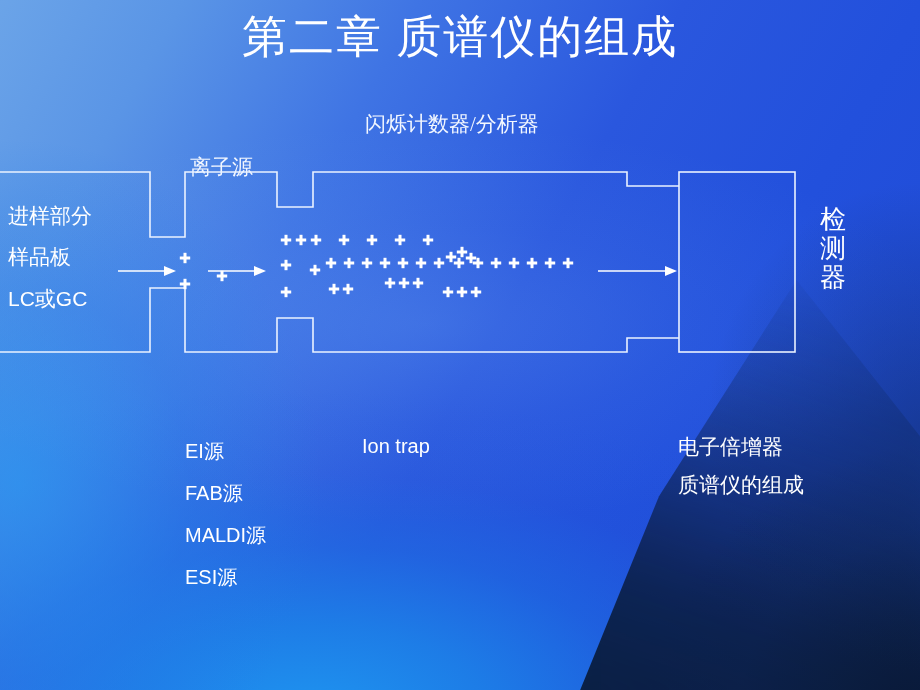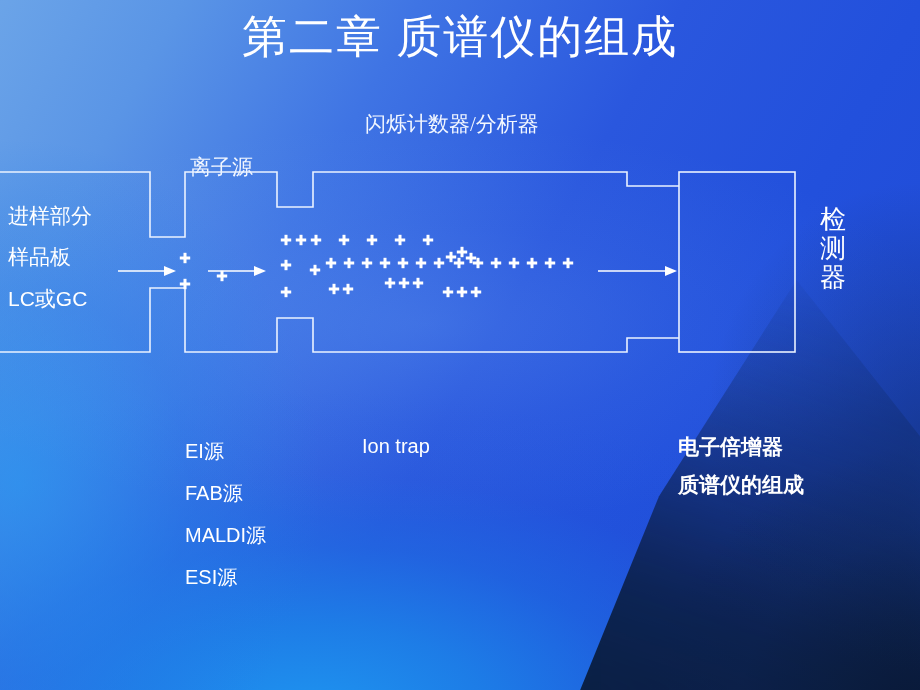--- a/index.html
+++ b/index.html
@@ -132,21 +132,21 @@
   .list-col { position: absolute; margin-top: 38px; }
   .list-col .item {
     font-size: 20px;
     line-height: 42px;
     color: #ffffff;
     white-space: nowrap;
   }
   .col-sources { left: 185px; top: 392px; font-family: "Liberation Sans", sans-serif; }
   .col-analyzers { left: 362px; top: 387px; font-family: "Liberation Sans", sans-serif; }
   .col-detectors { left: 678px; top: 390px; font-family: "Liberation Serif", "DejaVu Serif", serif; }
-  .col-detectors .item { line-height: 38px; font-size: 21px; font-weight: bold; }
+  .col-detectors .item { line-height: 38px; font-size: 21px; }
 
   
   svg.schematic {
     position: absolute;
     left: 0;
     top: 0;
     width: 920px;
     height: 690px;
     overflow: visible;
   }

